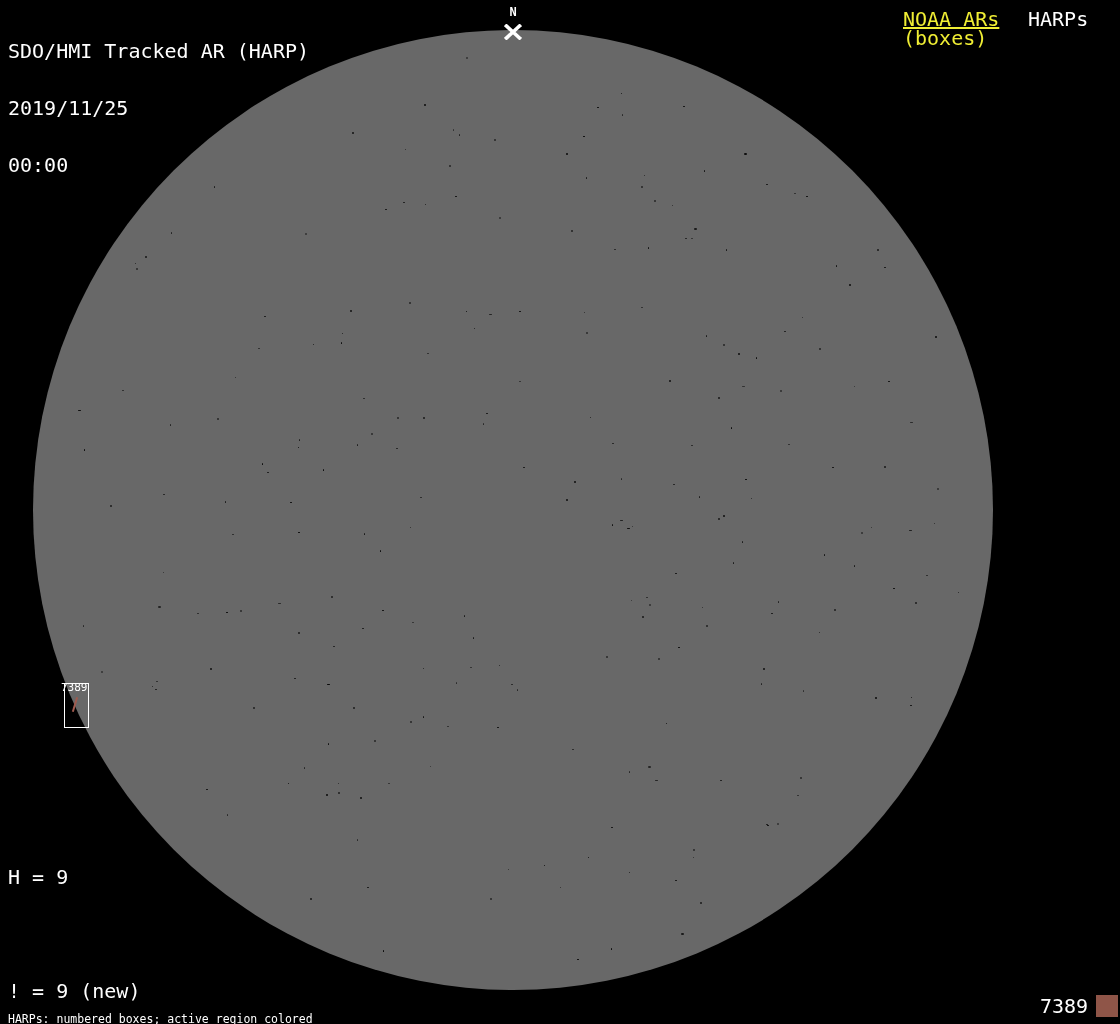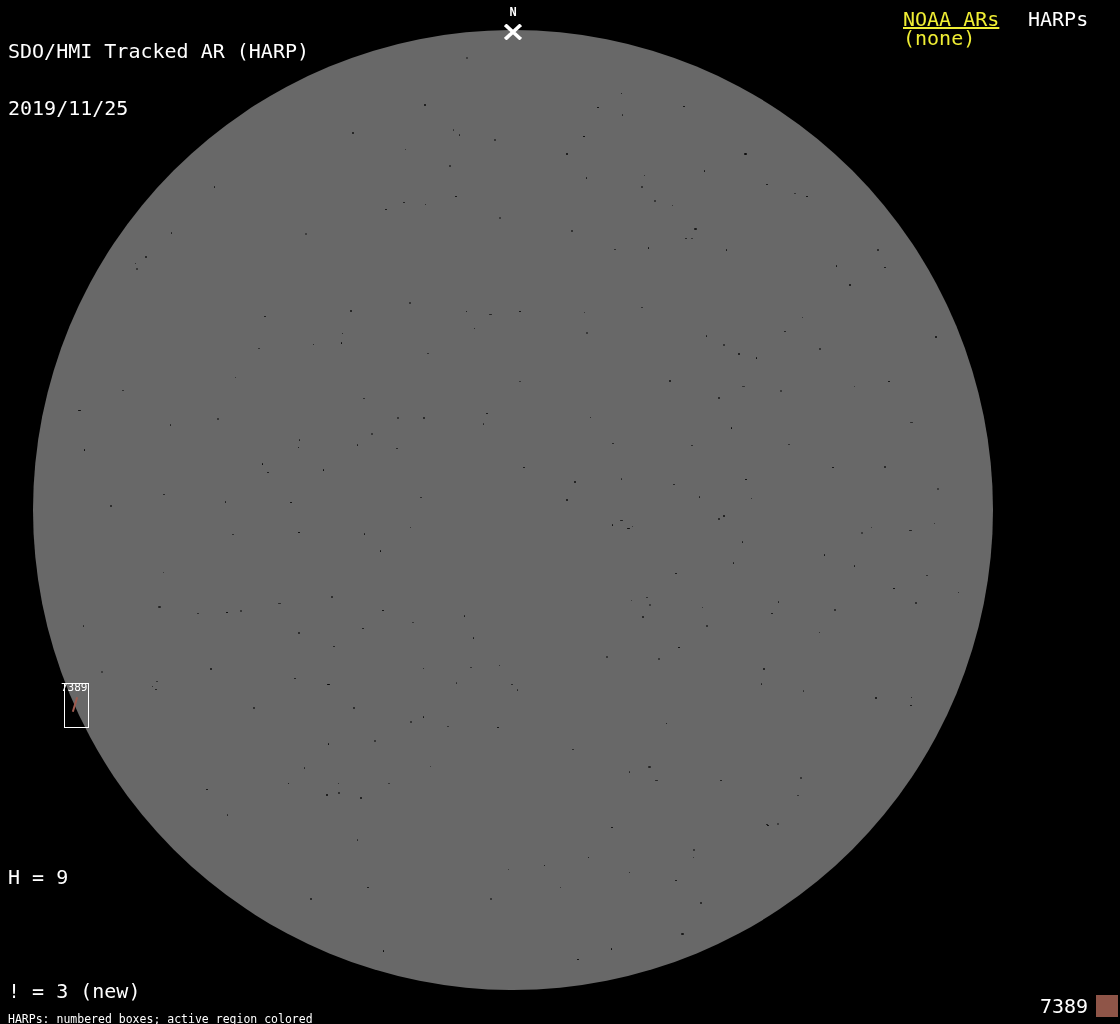--- a/index.html
+++ b/index.html
@@ -376,30 +376,31 @@
   </svg>
 
   <div class="harp-box">
     <span class="harp-box-label">7389</span>
     <span class="ar-mark" style="background-color: rgb(160, 90, 78);"></span>
   </div>
 
   <header class="title-block">
     <div>SDO/HMI Tracked AR (HARP)</div>
     <div>2019/11/25</div>
+    <div>00:00</div>
   </header>
 
   <div class="tr-noaa" style="color: rgb(240, 238, 52);">NOAA ARs</div>
   <div class="tr-harps">HARPs</div>
-  <div class="tr-none" style="color: rgb(240, 238, 52);">(none)</div>
+  <div class="tr-none" style="color: rgb(240, 238, 52);">(boxes)</div>
 
   <div class="stats">
     <div>H = 9</div>
     <div class="spacer"></div>
-    <div>! = 3 (new)</div>
+    <div>! = 9 (new)</div>
     
     
     
     
     
   </div>
 
   <div class="footnotes">
     <div>HARPs: numbered boxes; active region colored</div>
     

